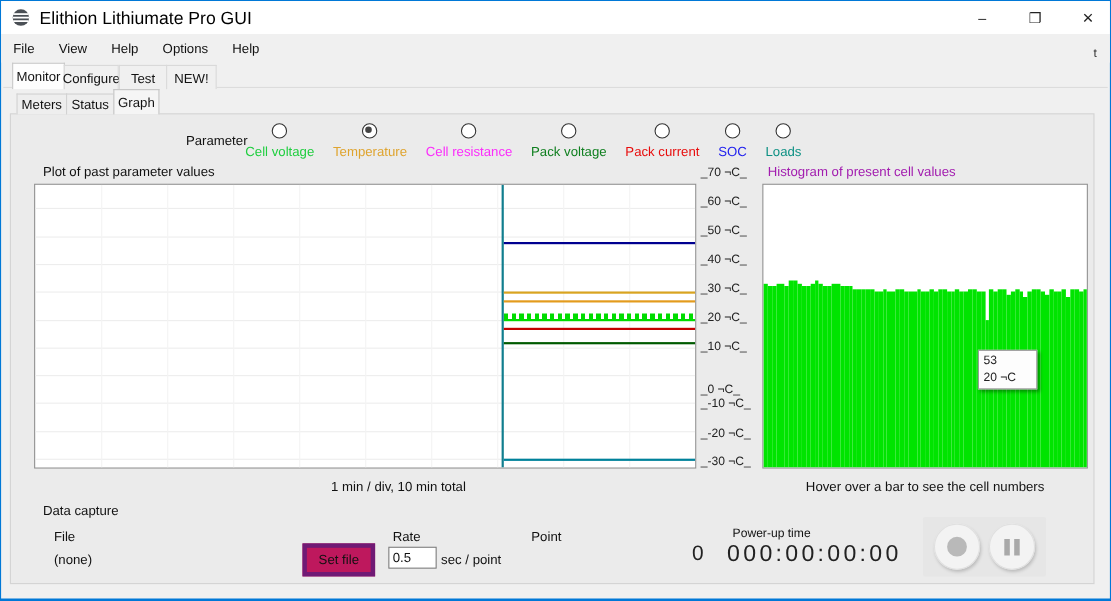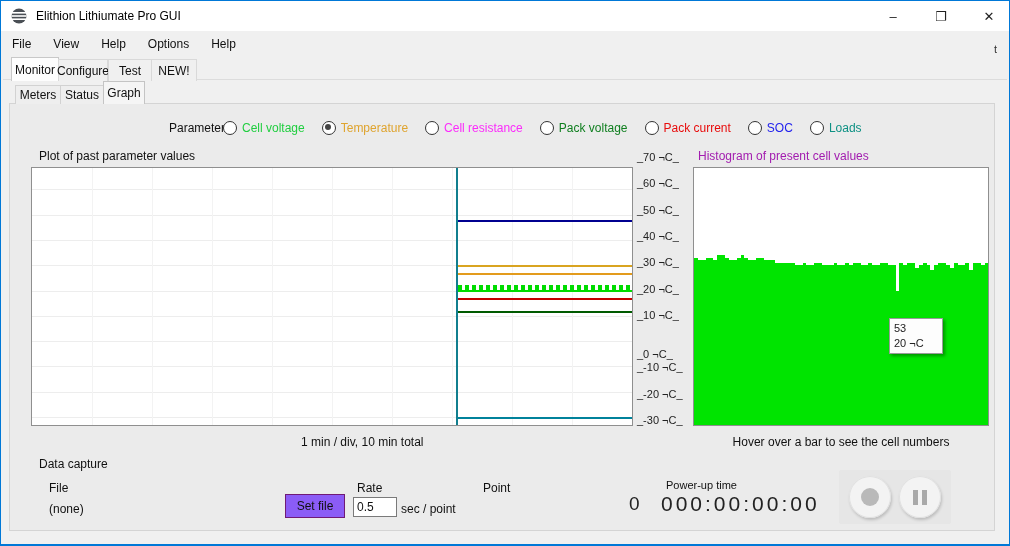--- a/index.html
+++ b/index.html
@@ -1,39 +1,39 @@
 <!DOCTYPE html>
 <html><head>
 <meta charset="utf-8">
 <style>
   html,body{margin:0;padding:0;background:#9a9a9a;font-family:"Liberation Sans",sans-serif;}
   #win{position:relative;width:1008px;height:543px;background:#f0f0f0;border:1px solid #0078d7;border-bottom-width:3px;overflow:hidden;}
   .abs{position:absolute;}
   
   #titlebar{left:0;top:0;width:1008px;height:30px;background:#ffffff;}
   #app-icon{left:9px;top:6px;width:18px;height:18px;}
-  #title-text{left:35px;top:8px;font-size:12px;color:#000;}
+  #title-text{left:35px;top:8px;font-size:16px;color:#000;}
   .winbtn{top:0;width:46px;height:30px;display:flex;align-items:center;justify-content:center;font-size:13px;color:#222;}
   
   #menubar{left:0;top:30px;width:1008px;height:26px;background:#f0f0f0;display:flex;align-items:center;}
   .menu-item{padding:0 11px;font-size:12px;color:#111;height:100%;display:flex;align-items:center;}
   #status-box{left:614px;top:40px;width:352px;height:15px;background:#fff;border:1px solid #828790;font-size:11px;color:#333;padding:1px 3px;white-space:nowrap;overflow:hidden;}
   #stray-t{left:993px;top:42px;font-size:11px;color:#333;}
   
   .tab1{top:58px;height:21px;background:#f0f0f0;border:1px solid #d9d9d9;border-bottom:none;font-size:12px;color:#111;display:flex;align-items:center;justify-content:center;}
   .tab1.sel{top:56px;height:23px;background:#fdfdfd;border-color:#c8c8c8;}
   #page1{left:2px;top:78px;width:1004px;height:455px;background:#f0f0f0;border-top:1px solid #dcdcdc;}
   
   .tab2{top:84px;height:18px;background:#eeeeee;border:1px solid #d2d2d2;border-bottom:none;font-size:12px;color:#111;display:flex;align-items:center;justify-content:center;}
   .tab2.sel{top:80px;height:22px;background:#f5f5f5;border-color:#c4c4c4;}
   #page2{left:8px;top:102px;width:984px;height:426px;background:#ebebeb;border:1px solid #d4d4d4;}
   
   #param-label{left:168px;top:120px;font-size:12px;color:#111;}
   #param-row{left:222px;top:118px;height:18px;display:flex;gap:17px;align-items:center;}
-  .radio-opt{display:flex;align-items:center;gap:5px;font-size:12px;white-space:nowrap;}
+  .radio-opt{display:flex;align-items:center;gap:5px;font-size:12px;white-space:nowrap;flex-direction:column;}
   .radio-circle{width:12px;height:12px;border-radius:50%;border:1px solid #333;background:#fff;position:relative;flex:0 0 auto;}
   .radio-circle.on::after{content:"";position:absolute;left:2px;top:2px;width:6px;height:6px;border-radius:50%;background:#444;}
   
   #plot-title{left:38px;top:148px;font-size:12px;color:#111;}
   #plot-box{left:30px;top:166px;width:600px;height:257px;background:#fff;border:1px solid #8f8f8f;overflow:hidden;}
   .hgrid{position:absolute;left:0;width:100%;height:1px;background:#ededed;}
   .vgrid{position:absolute;top:0;width:1px;height:100%;background:#f3f3f3;}
   .cursor-line{position:absolute;top:0;width:2px;height:100%;}
   .pline{position:absolute;height:2px;}
   .pline.jagged{height:5px;border-bottom-style:solid;border-bottom-width:2px;}
@@ -44,21 +44,21 @@
   #hist-box{left:692px;top:166px;width:294px;height:257px;background:#fff;border:1px solid #8f8f8f;overflow:hidden;display:flex;align-items:flex-end;}
   .hbar{flex:1 1 auto;}
   #tooltip{left:888px;top:317px;width:44px;background:#fdfdfd;border:1px solid #9a9a9a;box-shadow:2px 2px 3px rgba(0,0,0,.35);font-size:11px;color:#222;padding:2px 4px;line-height:15px;z-index:5;}
   
   #plot-caption{left:300px;top:434px;font-size:12px;color:#111;}
   #hist-caption{left:692px;top:434px;width:296px;text-align:center;font-size:12px;color:#111;}
   
   #capture-title{left:38px;top:456px;font-size:12px;color:#111;}
   #file-label{left:48px;top:480px;font-size:12px;color:#111;}
   #file-value{left:48px;top:501px;font-size:12px;color:#111;}
-  #setfile-btn{left:284px;top:493px;width:58px;height:22px;background:#8b5cf6;border:1px solid #701a75;font-size:12px;color:#111;display:flex;align-items:center;justify-content:center;}
+  #setfile-btn{left:274px;top:493px;width:58px;height:22px;background:#be185d;border:4px solid #701a75;font-size:12px;color:#111;display:flex;align-items:center;justify-content:center;}
   #rate-label{left:356px;top:480px;font-size:12px;color:#111;}
   #rate-input{left:352px;top:496px;width:36px;height:16px;border:1px solid #7a7a7a;background:#fff;font-size:12px;color:#111;padding:1px 3px;font-family:"Liberation Sans",sans-serif;}
   #rate-unit{left:400px;top:501px;font-size:12px;color:#111;}
   #point-label{left:482px;top:480px;font-size:12px;color:#111;}
   #point-value{left:628px;top:492px;font-size:19px;color:#222;}
   #powerup-label{left:665px;top:478px;font-size:11px;color:#111;}
   #powerup-time{left:660px;top:491px;font-size:21px;color:#222;letter-spacing:3px;font-family:"Liberation Sans",sans-serif;}
   #rec-panel{left:838px;top:469px;width:112px;height:54px;background:#e6e6e6;border-radius:2px;display:flex;align-items:center;justify-content:center;gap:8px;}
   .round-btn{width:42px;height:42px;border-radius:50%;background:#f3f3f3;box-shadow:1px 2px 3px rgba(0,0,0,.18), inset 0 0 0 1px #e0e0e0;display:flex;align-items:center;justify-content:center;}
   #rec-dot{width:18px;height:18px;border-radius:50%;background:#b9b9b9;}

